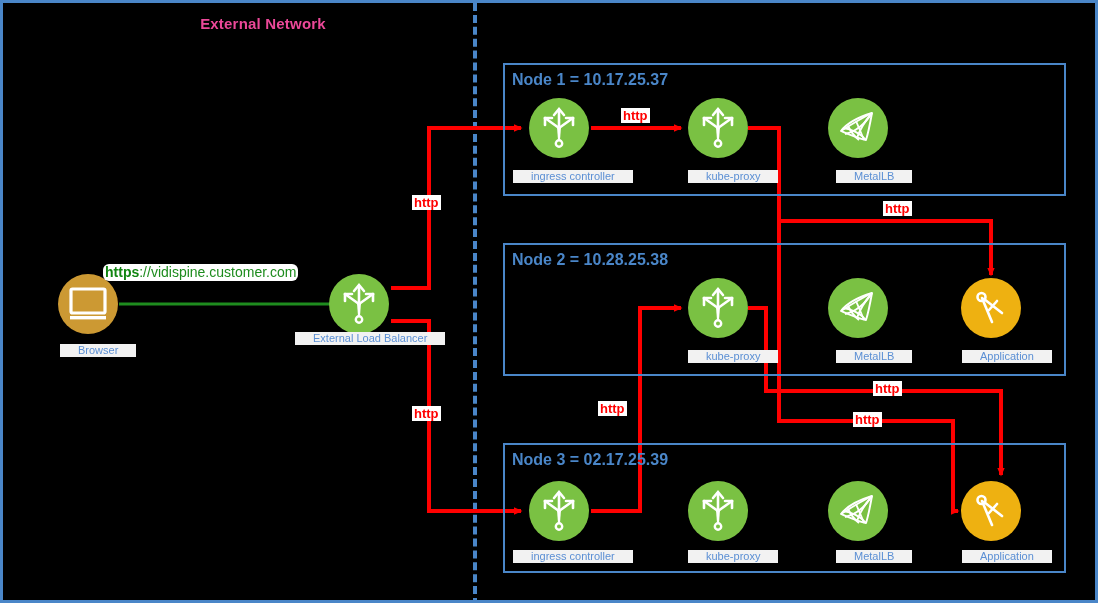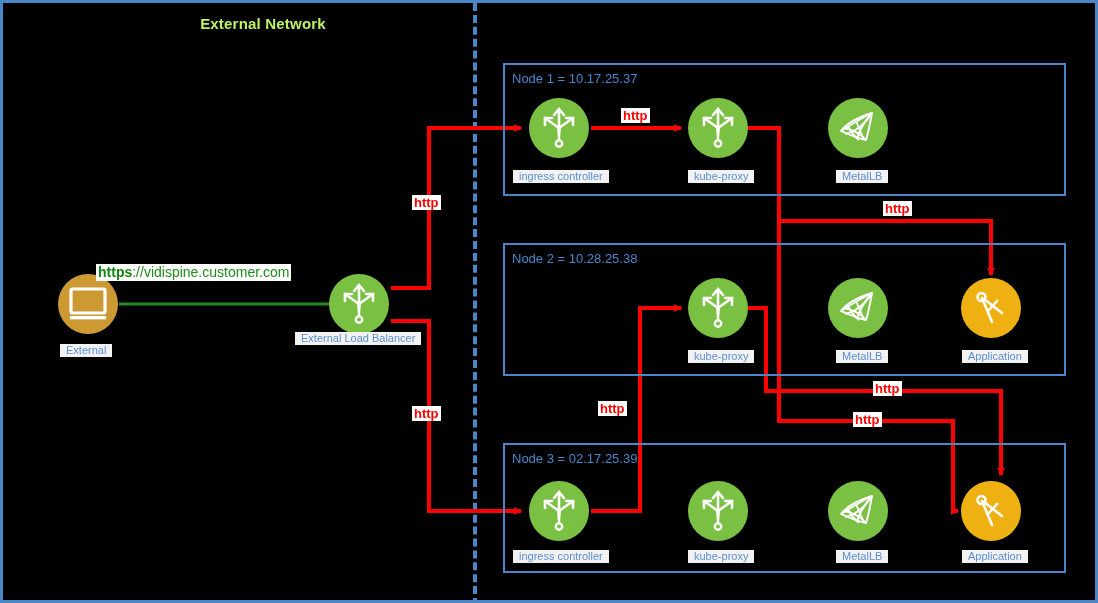--- a/index.html
+++ b/index.html
@@ -12,21 +12,21 @@
     position: relative;
     width: 1098px;
     height: 603px;
     background: #000000;
     border: 3px solid #4a86c8;
     overflow: hidden;
   }
   
   .section-title {
     position: absolute;
-    color: #bef264;
+    color: #ec4899;
     font-weight: bold;
     font-size: 15px;
     text-align: center;
     letter-spacing: .2px;
   }
   
   .divider {
     position: absolute;
     left: 470px; top: 0px;
     width: 0px; height: 603px;
@@ -34,22 +34,22 @@
   }
   
   .node-box {
     position: absolute;
     border: 2px solid #4a86c8;
     background: transparent;
   }
   .node-label {
     position: absolute;
     color: #4a86c8;
-    font-weight: normal;
-    font-size: 13px;
+    font-weight: bold;
+    font-size: 16px;
     white-space: nowrap;
   }
   
   .icon-node {
     position: absolute;
     width: 60px; height: 60px;
     border-radius: 50%;
     display: flex;
     align-items: center;
     justify-content: center;
@@ -57,21 +57,21 @@
   .icon-node.green { background: #7ac143; }
   .icon-node.orange { background: #eeb111; }
   .icon-node.brown { background: #cc9933; }
   .icon-node svg { display: block; }
   .node-caption {
     position: absolute;
     color: #5b8fd4;
     font-size: 11px;
     background: #f2f2f2;
     white-space: nowrap;
-    padding: 0 6px;
+    padding: 0 18px;
     line-height: 13px;
   }
   
   .flow-svg {
     position: absolute;
     left: 0; top: 0;
     width: 1098px; height: 603px;
     pointer-events: none;
   }
   
@@ -131,23 +131,23 @@
 
     <path d="M745,305 L 763,305 L 763,388 L 998,388 L 998,472" stroke="#ff0000" stroke-width="4" fill="none" marker-end="url(#arrowRed)"></path>
   </svg>
 
   <div class="icon-node brown" style="left:55px; top:271px;">
     <svg width="40" height="36" viewBox="0 0 40 36">
       <rect x="3" y="3" width="34" height="24" rx="1.5" fill="none" stroke="#ffffff" stroke-width="3.2"></rect>
       <rect x="2" y="30" width="36" height="3.4" fill="#ffffff"></rect>
     </svg>
   </div>
-  <div class="node-caption" style="left:57px; top:341px;">External</div>
-
-  <div class="url-label" style="left:93px; top:261px;">
+  <div class="node-caption" style="left:57px; top:341px;">Browser</div>
+
+  <div class="url-label" style="left:100px; top:261px;border-radius:6px;">
     <b>https</b><span>://vidispine.customer.com</span>
   </div>
 
   <div class="icon-node green" style="left:326px; top:271px;">
     <svg width="42" height="44" viewBox="0 0 42 44">
       <g stroke="#ffffff" stroke-width="2.6" fill="none" stroke-linecap="round">
         <path d="M21,22 L21,4"></path>
           <path d="M16,9 L21,3 L26,9"></path>
         <path d="M21,22 L7,12"></path>
           <path d="M7,12 L7,19"></path>

